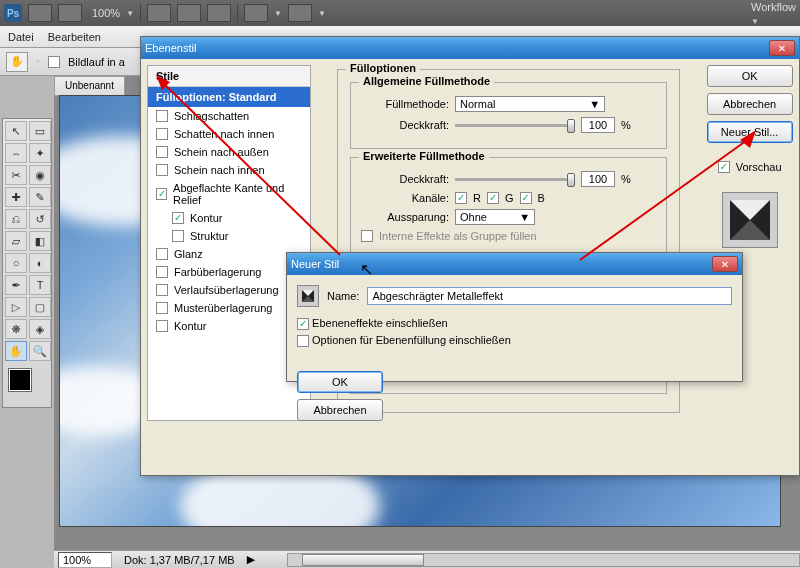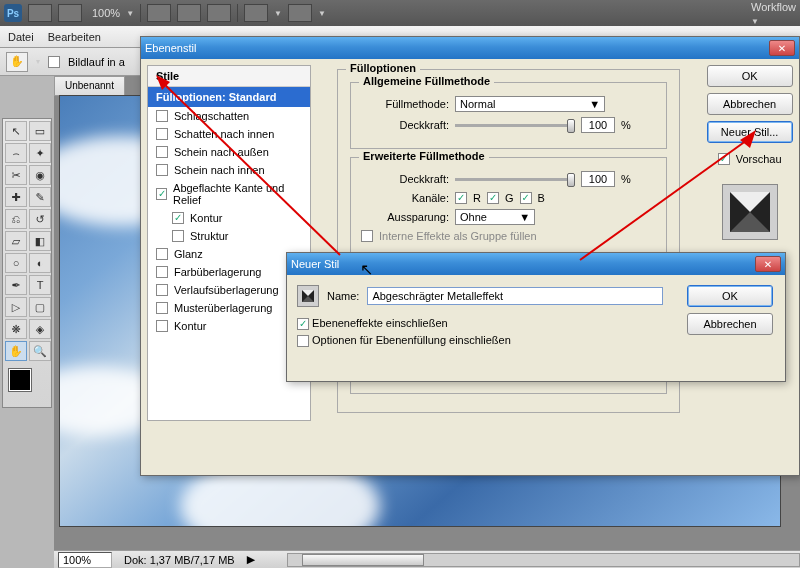--- a/index.html
+++ b/index.html
@@ -71,22 +71,22 @@
 .btn-col { width: 90px; display: flex; flex-direction: column; gap: 6px; align-items: center; }
 .winbtn { width: 86px; height: 22px; background: linear-gradient(#fefefe,#e2e2e2); border: 1px solid #888; border-radius: 3px; display: flex; align-items: center; justify-content: center; }
 .winbtn.primary { border: 1px solid #2a6fcf; box-shadow: 0 0 0 1px #7ab6f0 inset; }
 .style-preview { width: 56px; height: 56px; background: #d0d0d0; border: 1px solid #888; margin-top: 8px; display: flex; align-items: center; justify-content: center; }
 .style-preview .tri { width: 0; height: 0; border-left: 20px solid #222; border-top: 20px solid #eee; border-right: 20px solid #222; border-bottom: 20px solid #555; }
 
 .grad-bar { width: 260px; height: 10px; background: linear-gradient(to right,#000,#fff); border: 1px solid #666; }
 .grad-row { display: flex; align-items: center; gap: 10px; margin: 4px 0 2px; }
 
 
-#ns-dialog { top: 252px; left: 286px; width: 500px; height: 130px; z-index: 10; }
-#ns-dialog .dlg-body { padding: 10px; }
+#ns-dialog { top: 252px; left: 286px; width: 457px; height: 130px; z-index: 10; }
+#ns-dialog .dlg-body { flex-direction: column; padding: 10px; }
 .ns-left { flex: 1; }
 .ns-name { display: flex; align-items: center; gap: 8px; margin-bottom: 10px; }
 .ns-input { flex: 1; border: 1px solid #7a9ccf; background: #fff; padding: 2px 4px; }
 .ns-opts { display: flex; flex-direction: column; gap: 4px; }
 .ns-btns { width: 88px; display: flex; flex-direction: column; gap: 6px; }
 
 
 .arrow { position: absolute; z-index: 20; pointer-events: none; }
 
 .cursor { position: absolute; top: 260px; left: 360px; z-index: 30; font-size: 16px; color: #000; }
@@ -295,21 +295,21 @@
           <div class="grad-row">
               <div class="grad-bar"></div>
             </div>
         </div>
       </div>
     </div>
     <div class="btn-col">
       <div class="winbtn">OK</div>
       <div class="winbtn">Abbrechen</div>
       <div class="winbtn primary">Neuer Stil...</div>
-      <div class="row" style="margin-top:4px">
+      <div class="row" style="margin-top:12px">
           <span class="cb checked"></span>
           <span>Vorschau</span>
         </div>
       <div class="style-preview">
           <div class="tri"></div>
         </div>
     </div>
   </div>
 </div>
 

